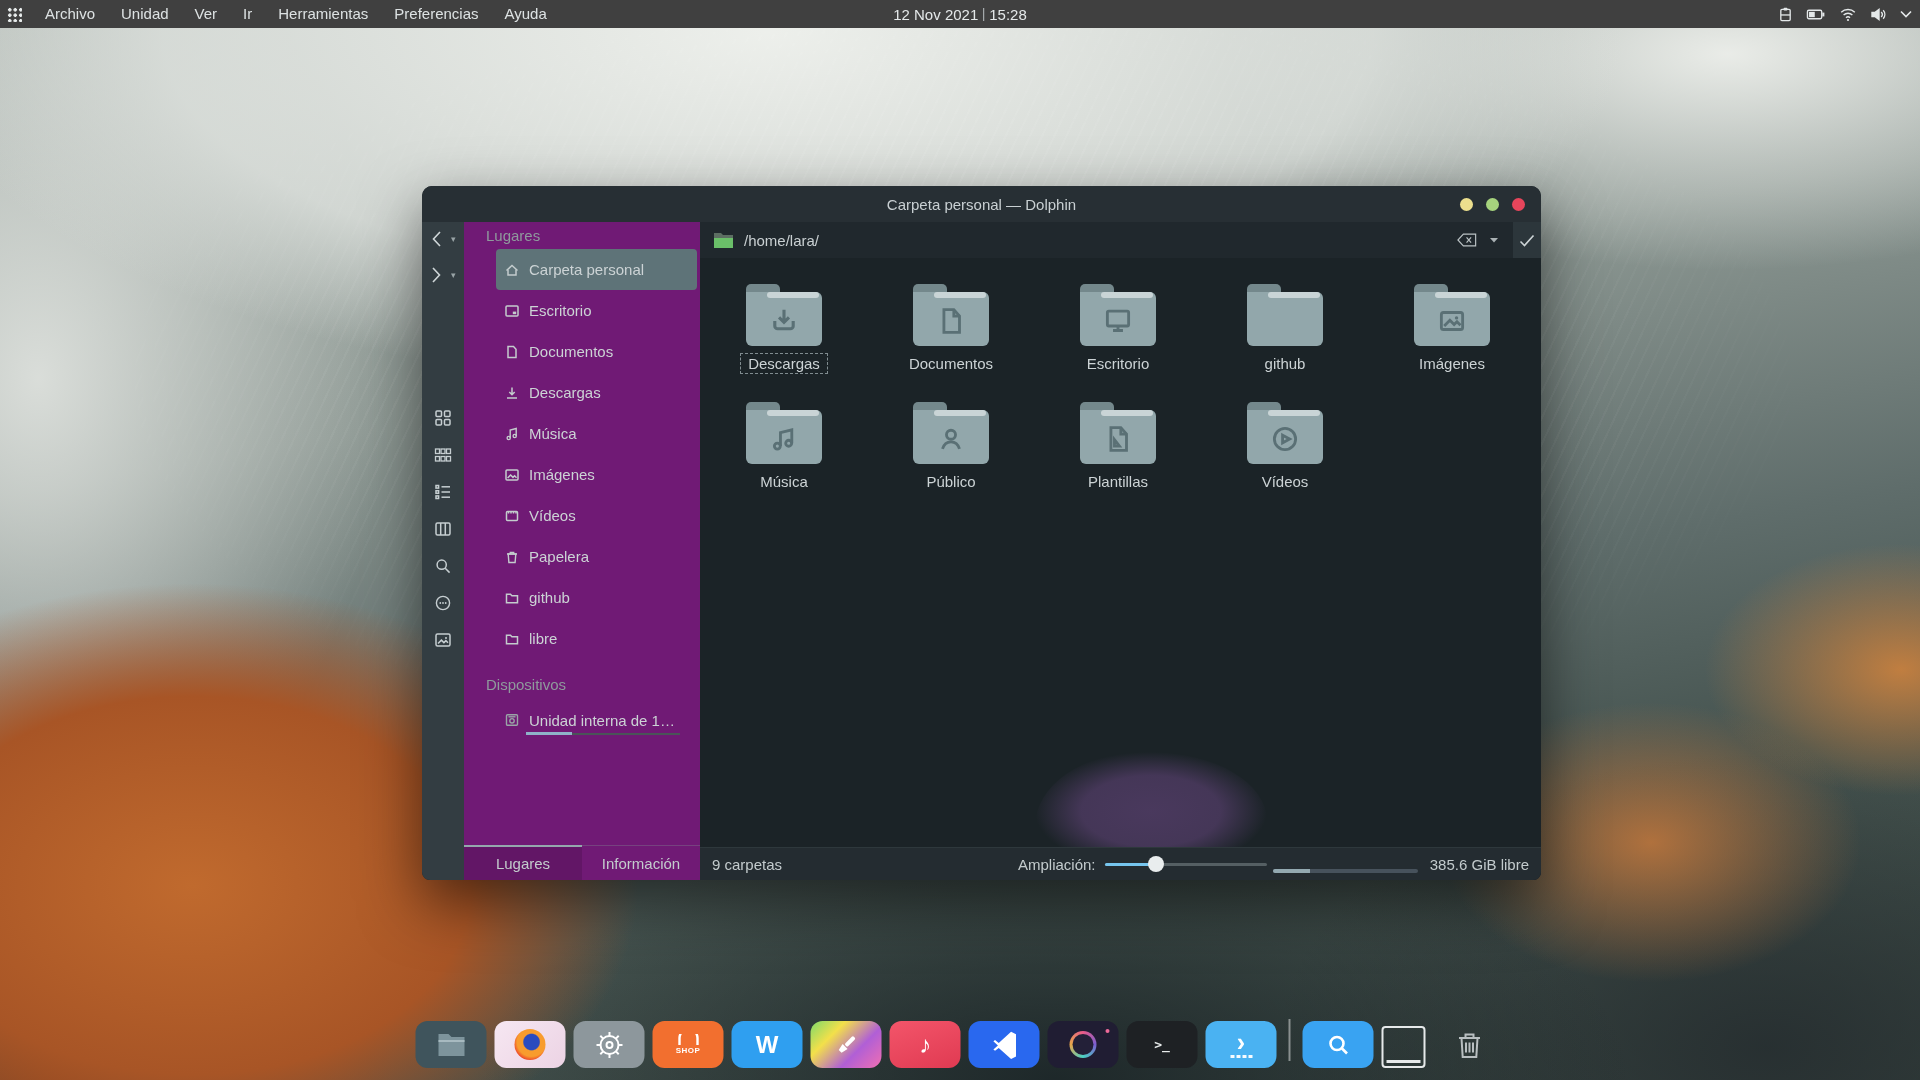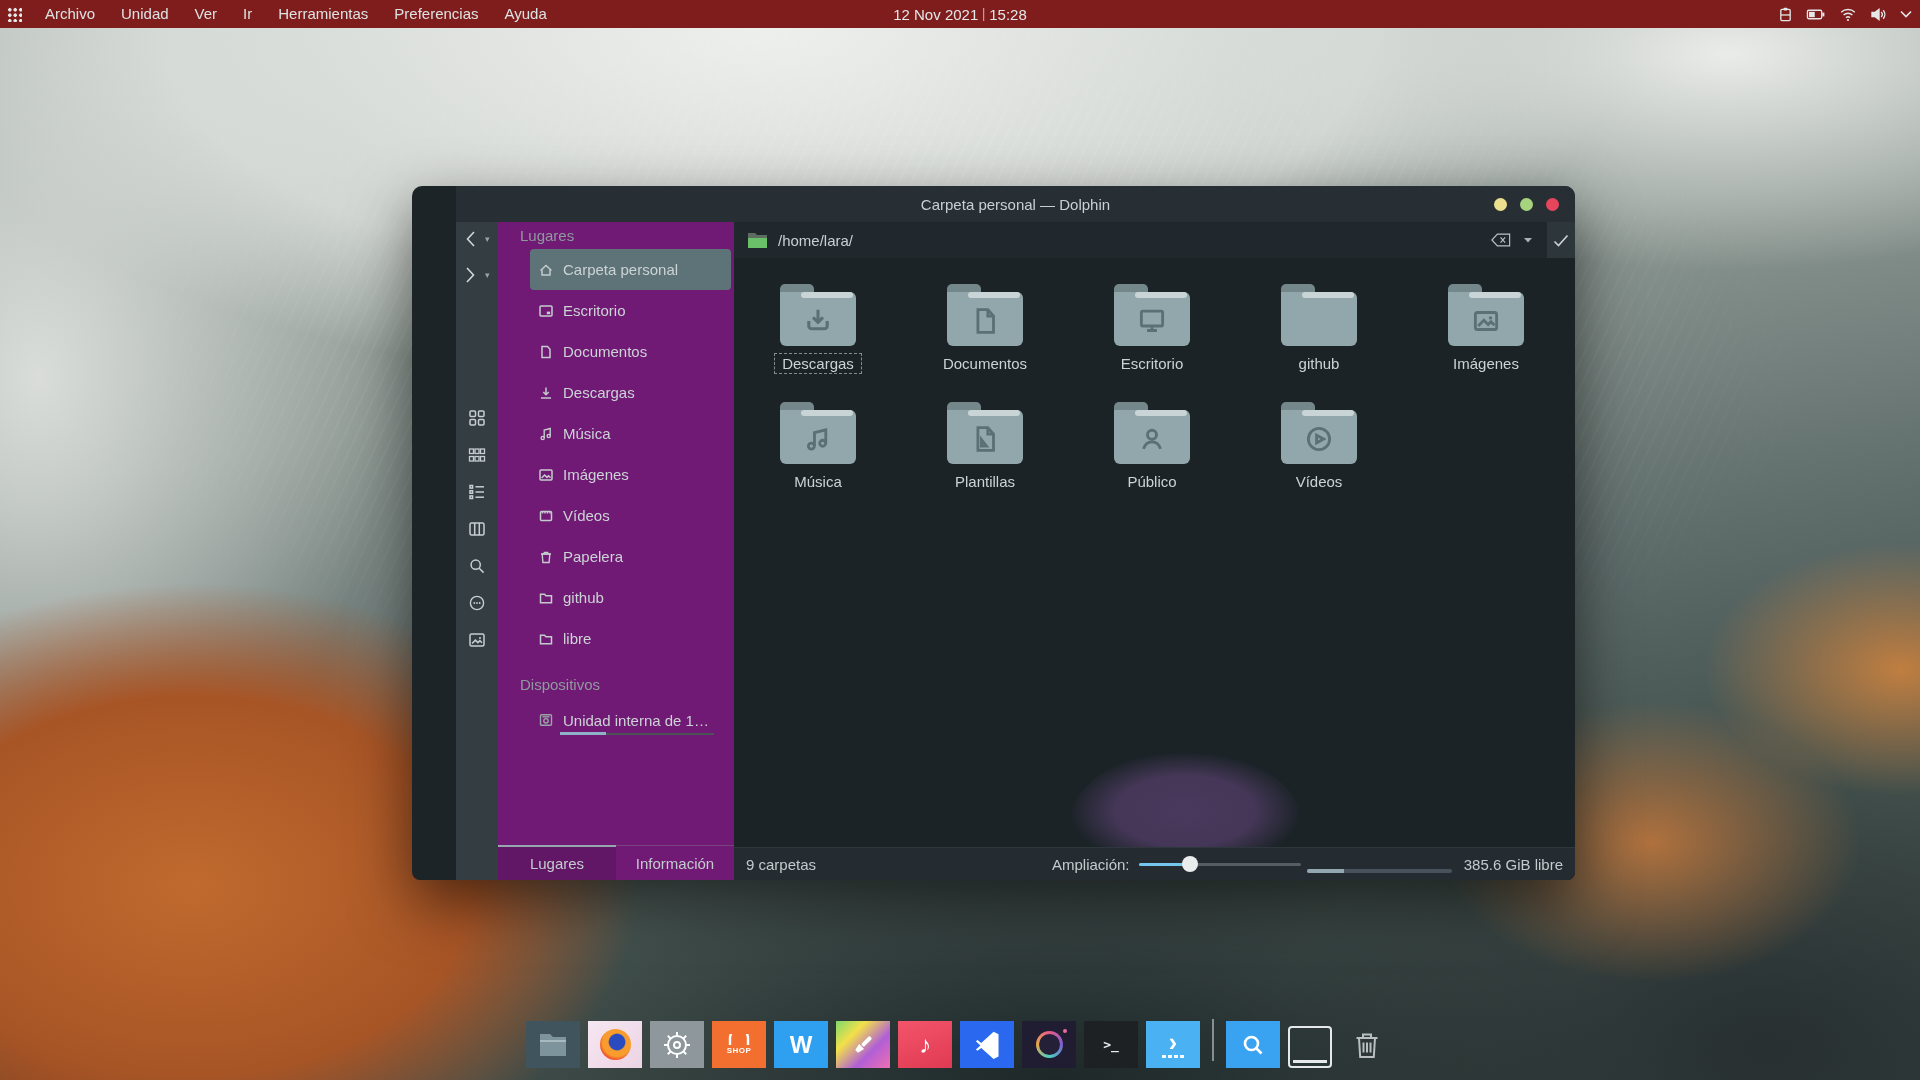--- a/index.html
+++ b/index.html
@@ -18,35 +18,35 @@
       radial-gradient(ellipse 1100px 460px at 40% 3%, rgba(240,242,238,.96) 0%, rgba(222,226,222,.8) 55%, rgba(222,226,222,0) 78%),
       radial-gradient(ellipse 700px 300px at 90% 5%, rgba(238,240,236,.95) 0%, rgba(238,240,236,0) 72%),
       radial-gradient(ellipse 500px 700px at 2% 35%, rgba(225,228,224,.9) 0%, rgba(225,228,224,0) 70%),
       linear-gradient(170deg,#aeb6b1 0%,#8d9893 35%,#5f6d6b 58%,#45534f 75%,#37433f 100%);}
   .foam{position:absolute;inset:0;opacity:.18;
     background:repeating-linear-gradient(115deg,rgba(255,255,255,.8) 0 2px,transparent 2px 11px);
     -webkit-mask-image:radial-gradient(ellipse 60% 50% at 50% 35%,#000 0%,transparent 75%);
             mask-image:radial-gradient(ellipse 60% 50% at 50% 35%,#000 0%,transparent 75%);}
 
   
-  .menubar{position:absolute;top:0;left:0;right:0;height:28px;background:#7f1d1d;
+  .menubar{position:absolute;top:0;left:0;right:0;height:28px;background:#404040;
     display:flex;align-items:center;color:#dde2e3;font-size:15px;z-index:50;}
   .appgrid{width:15px;height:15px;margin:0 10px 0 7px;
     background-image:radial-gradient(circle,#e8ecec 1.6px,transparent 1.9px);
     background-size:5.5px 5.5px;background-position:0 0;cursor:default;}
   .menu-item{padding:0 13px;line-height:28px;}
   .clock{position:absolute;left:50%;transform:translateX(-50%);display:flex;align-items:center;gap:5px;color:#e4e8e9;}
   .clock .divider{width:1px;height:13px;background:#b9c0c2;}
   .tray{position:absolute;right:8px;top:0;height:28px;display:flex;align-items:center;gap:13px;color:#e4e8e9;}
   .tray svg{display:block;}
 
   
-  .window{position:absolute;left:412px;top:186px;width:1119px;height:694px;
+  .window{position:absolute;left:422px;top:186px;width:1119px;height:694px;
     border-radius:10px 10px 8px 8px;overflow:hidden;background:#1c2428;
-    box-shadow:0 22px 60px rgba(0,0,0,.55);z-index:10;padding-left:44px;}
+    box-shadow:0 22px 60px rgba(0,0,0,.55);z-index:10;}
   .titlebar{height:36px;background:#272f34;display:flex;align-items:center;justify-content:center;position:relative;}
   .title{color:#c9d0d3;font-size:15px;}
   .lights{position:absolute;right:16px;top:0;height:36px;display:flex;align-items:center;gap:13px;}
   .light{width:13px;height:13px;border-radius:50%;}
   .win-body{display:flex;height:658px;position:relative;}
 
   
   .strip{width:42px;background:#333d42;position:relative;flex:none;}
   .nav-row{position:absolute;left:9px;display:flex;align-items:center;gap:9px;color:#cfd6d8;}
   .nav-row .caret{font-size:9px;color:#99a3a6;}
@@ -98,21 +98,21 @@
   .slider-fill{position:absolute;left:0;top:0;height:3px;background:#76c5ee;border-radius:2px;}
   .knob{position:absolute;top:50%;transform:translate(-50%,-50%);width:16px;height:16px;border-radius:50%;background:#e9edee;}
   .rightgrp{position:absolute;right:12px;display:flex;align-items:flex-end;gap:12px;}
   .capbar{width:145px;height:4px;background:#47525c;border-radius:2px;overflow:hidden;position:relative;}
   .capfill{position:absolute;left:0;top:0;height:100%;background:#93a9b1;}
 
   
   .dock{position:absolute;bottom:5px;left:50%;transform:translateX(-50%);
     display:flex;align-items:flex-end;gap:8px;z-index:40;}
   .d-item{display:flex;flex-direction:column;align-items:center;}
-  .d-ic{width:54px;height:47px;border-radius:0;display:flex;align-items:center;justify-content:center;position:relative;overflow:hidden;}
+  .d-ic{width:71px;height:47px;border-radius:12px;display:flex;align-items:center;justify-content:center;position:relative;overflow:hidden;}
   .d-ind{height:4px;margin-top:3px;}
   .ind-line{width:40px;height:4px;border-radius:2px;background:#7fb3b5;}
   .ind-dot{width:5px;height:5px;border-radius:2px;background:#9fb0b4;margin-top:2px;}
   .ind-none{width:5px;height:5px;visibility:hidden;}
   .d-sep{width:2px;height:42px;background:rgba(255,255,255,.45);margin:0 4px 14px 4px;align-self:center;}
   .ic-files{background:#3f545c;}
   .ic-firefox{background:linear-gradient(135deg,#f6e7f2,#ecd3e4);}
   .ff-globe{width:31px;height:31px;border-radius:50%;
     background:radial-gradient(circle at 55% 42%,#2a4bbf 0 31%,#f89c2d 36% 58%,#ef512a 72%,#e23b2f 100%);}
   .ic-settings{background:#8d979c;color:#fff;}
@@ -489,42 +489,42 @@
               <div class="flabel">Música</div>
             </div>
 
             <div class="fitem">
               <div class="folder">
                   <div class="f-tab"></div>
                   <div class="f-body"></div>
                   <div class="f-strip"></div>
                 <div class="f-emblem">
                     <svg width="34" height="34" viewBox="0 0 24 24" fill="none" stroke="currentColor" stroke-width="2">
+                      <circle cx="12" cy="9" r="3.2"></circle>
+                      <path d="M6 19c1-3.4 3.2-5 6-5s5 1.6 6 5"></path>
+                    </svg>
+                  </div>
+              </div>
+              <div class="flabel">Público</div>
+            </div>
+
+            <div class="fitem">
+              <div class="folder">
+                  <div class="f-tab"></div>
+                  <div class="f-body"></div>
+                  <div class="f-strip"></div>
+                <div class="f-emblem">
+                    <svg width="34" height="34" viewBox="0 0 24 24" fill="none" stroke="currentColor" stroke-width="2">
                       <path d="M7 4h7l4 4.5V20H7z"></path>
                       <path d="M14 4v4.5h4"></path>
                       <path d="M9.5 17h3.5l-3.5-4.5z"></path>
                     </svg>
                   </div>
               </div>
               <div class="flabel">Plantillas</div>
-            </div>
-
-            <div class="fitem">
-              <div class="folder">
-                  <div class="f-tab"></div>
-                  <div class="f-body"></div>
-                  <div class="f-strip"></div>
-                <div class="f-emblem">
-                    <svg width="34" height="34" viewBox="0 0 24 24" fill="none" stroke="currentColor" stroke-width="2">
-                      <circle cx="12" cy="9" r="3.2"></circle>
-                      <path d="M6 19c1-3.4 3.2-5 6-5s5 1.6 6 5"></path>
-                    </svg>
-                  </div>
-              </div>
-              <div class="flabel">Público</div>
             </div>
 
             <div class="fitem">
               <div class="folder">
                   <div class="f-tab"></div>
                   <div class="f-body"></div>
                   <div class="f-strip"></div>
                 <div class="f-emblem">
                     <svg width="34" height="34" viewBox="0 0 24 24" fill="none" stroke="currentColor" stroke-width="2">
                       <circle cx="12" cy="12" r="7.5"></circle>

